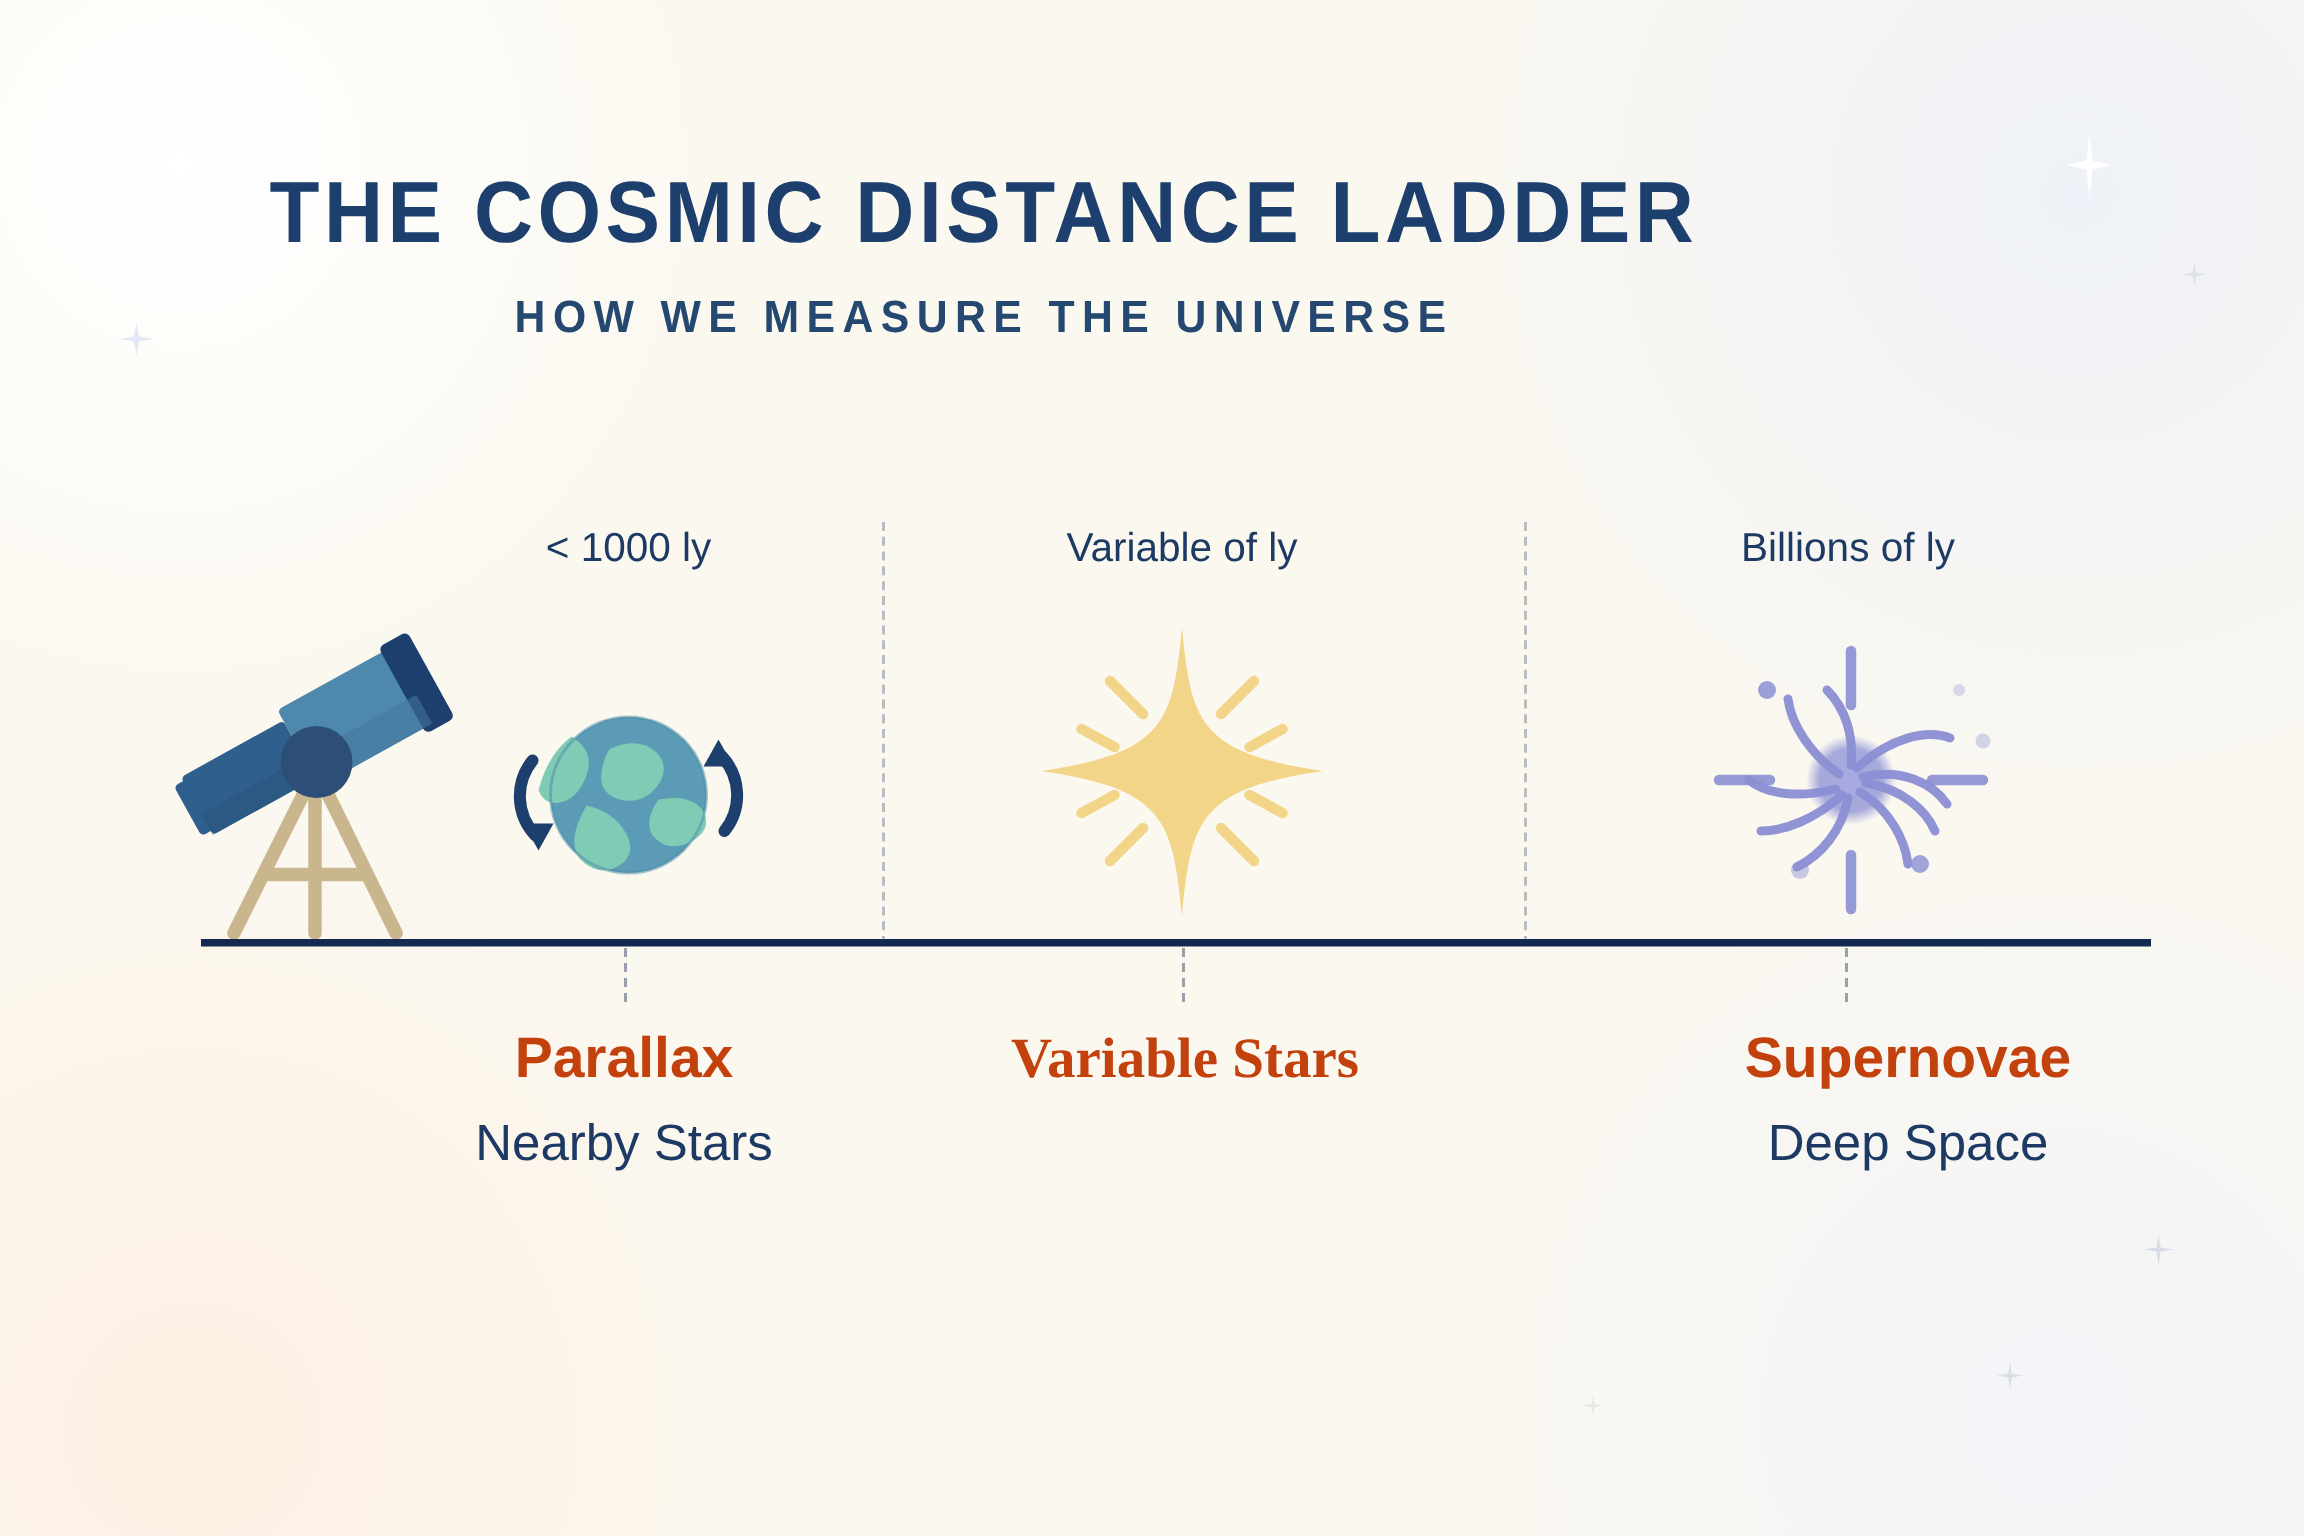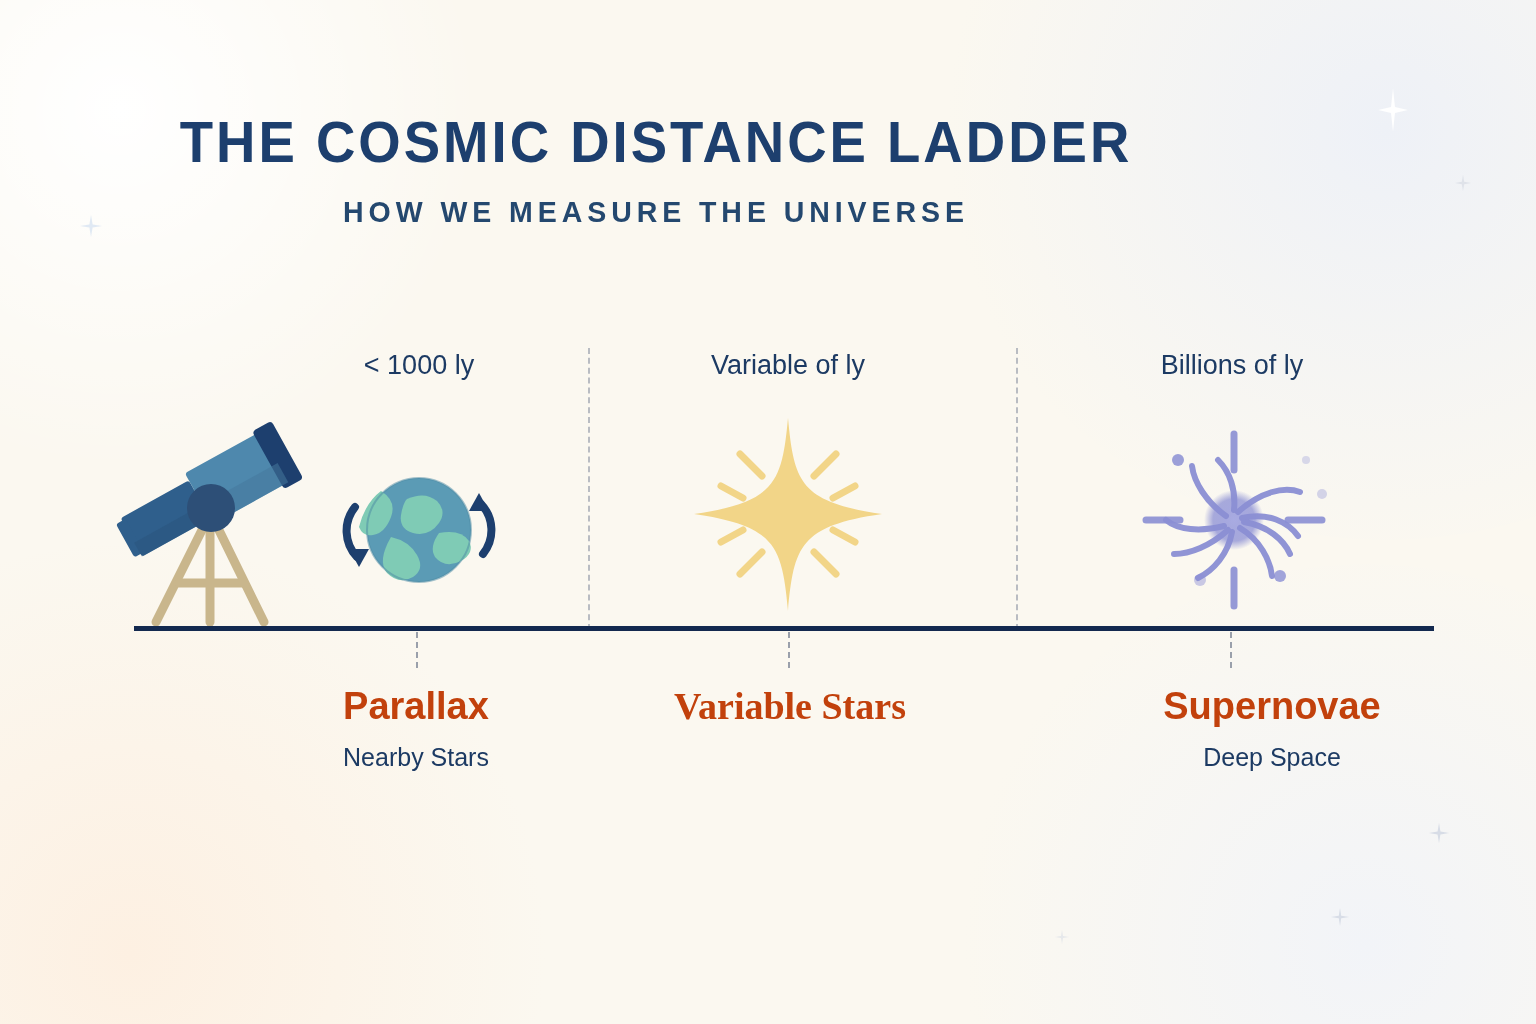--- a/index.html
+++ b/index.html
@@ -95,21 +95,21 @@
   
   .icon-slot { position:absolute; }
 
   
   .caption { position:absolute; text-align:center; transform:translateX(-50%); }
   .caption .c-title {
     font-size:38px; font-weight:bold; color:#c2410c; white-space:nowrap;
     line-height:1.15;
   }
   .caption .c-sub {
-    margin-top:14px; font-size:25px; font-weight:normal; color:#1c3a63; white-space:nowrap;
+    margin-top:14px; font-size:34px; font-weight:normal; color:#1c3a63; white-space:nowrap;
   }
 
   #event-note {
     position:absolute;
     left:118px;
     top:666px;
     width:240px;
     font-size:30px;
     line-height:1.52;
     color:#1c3a63;

